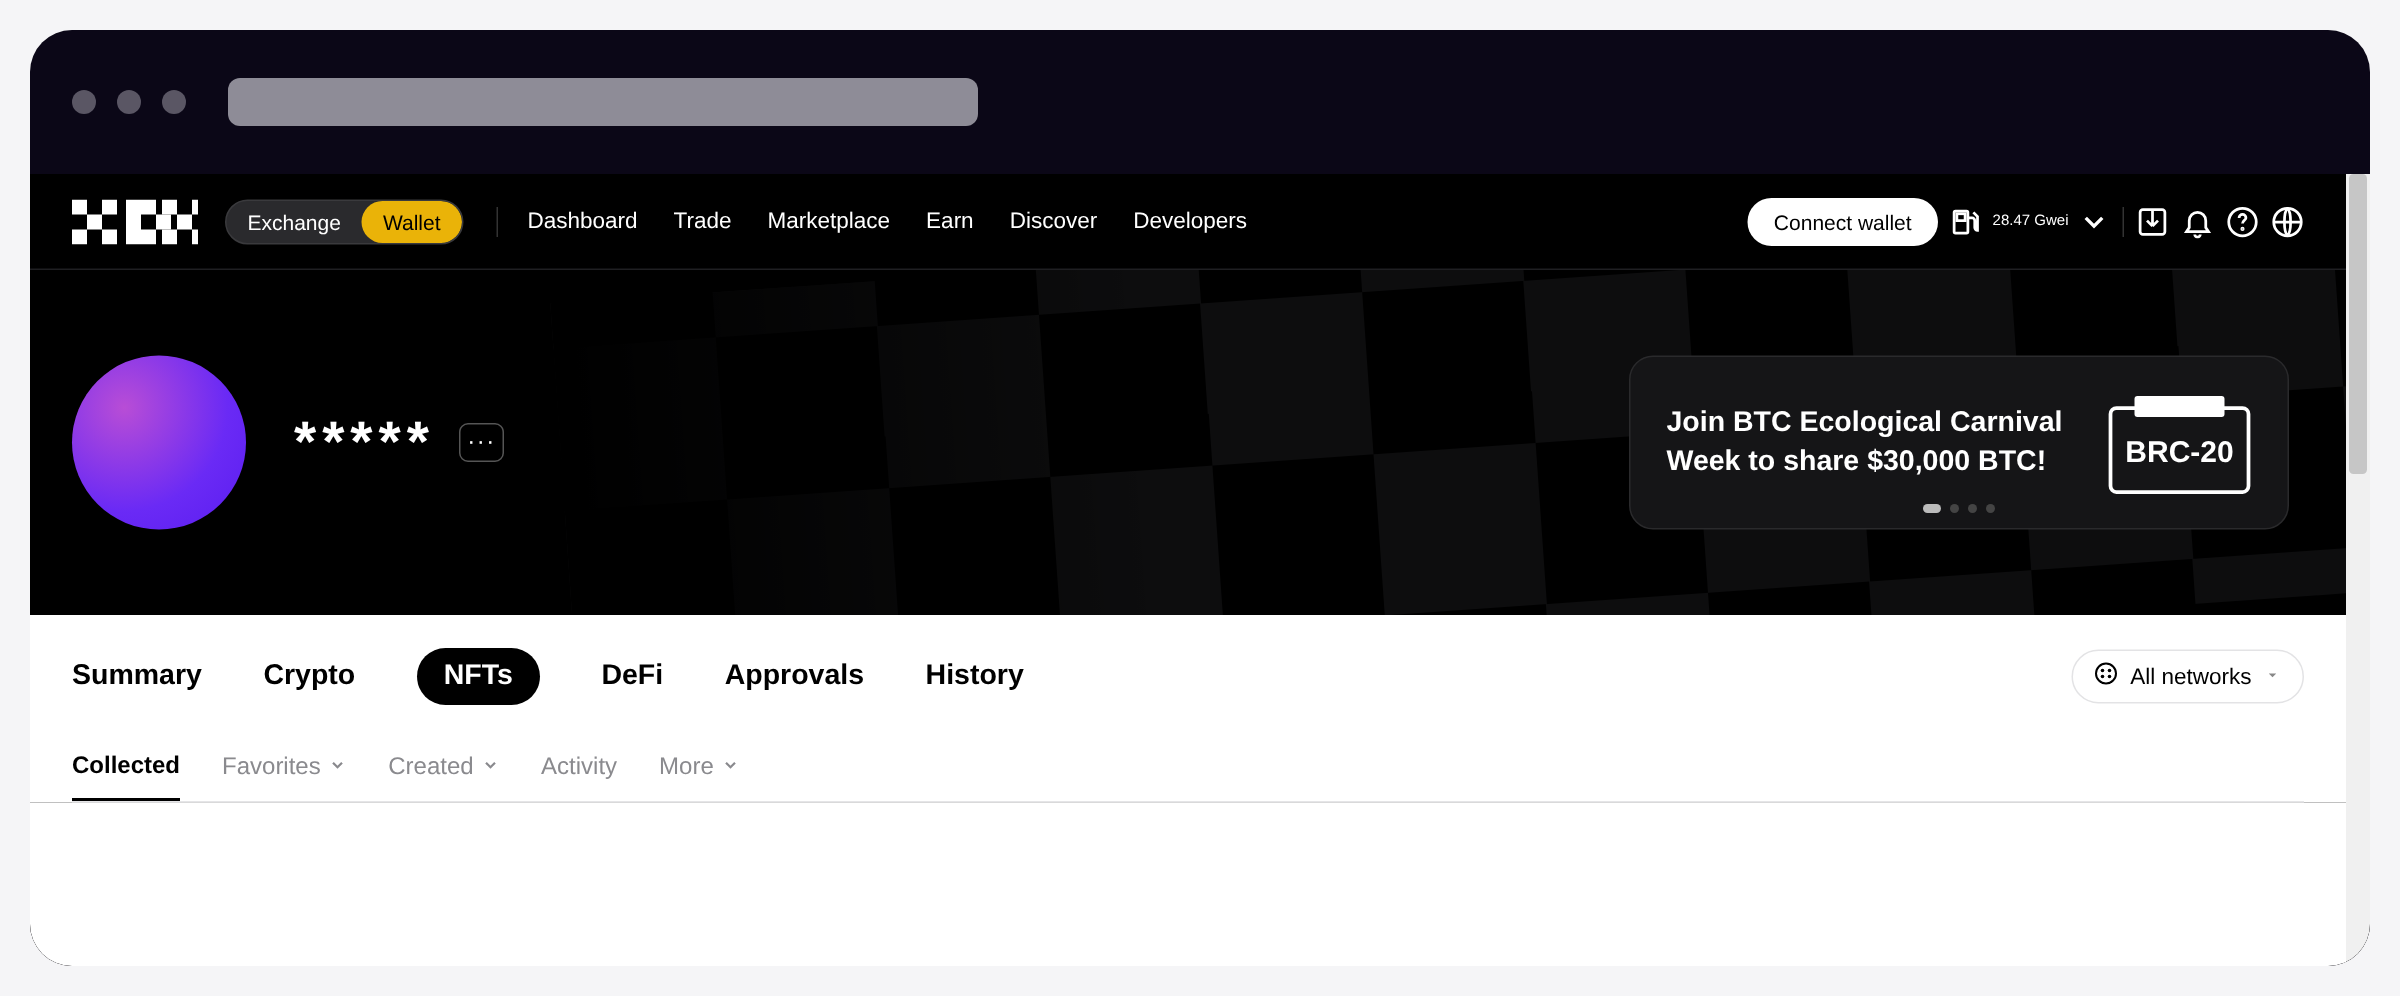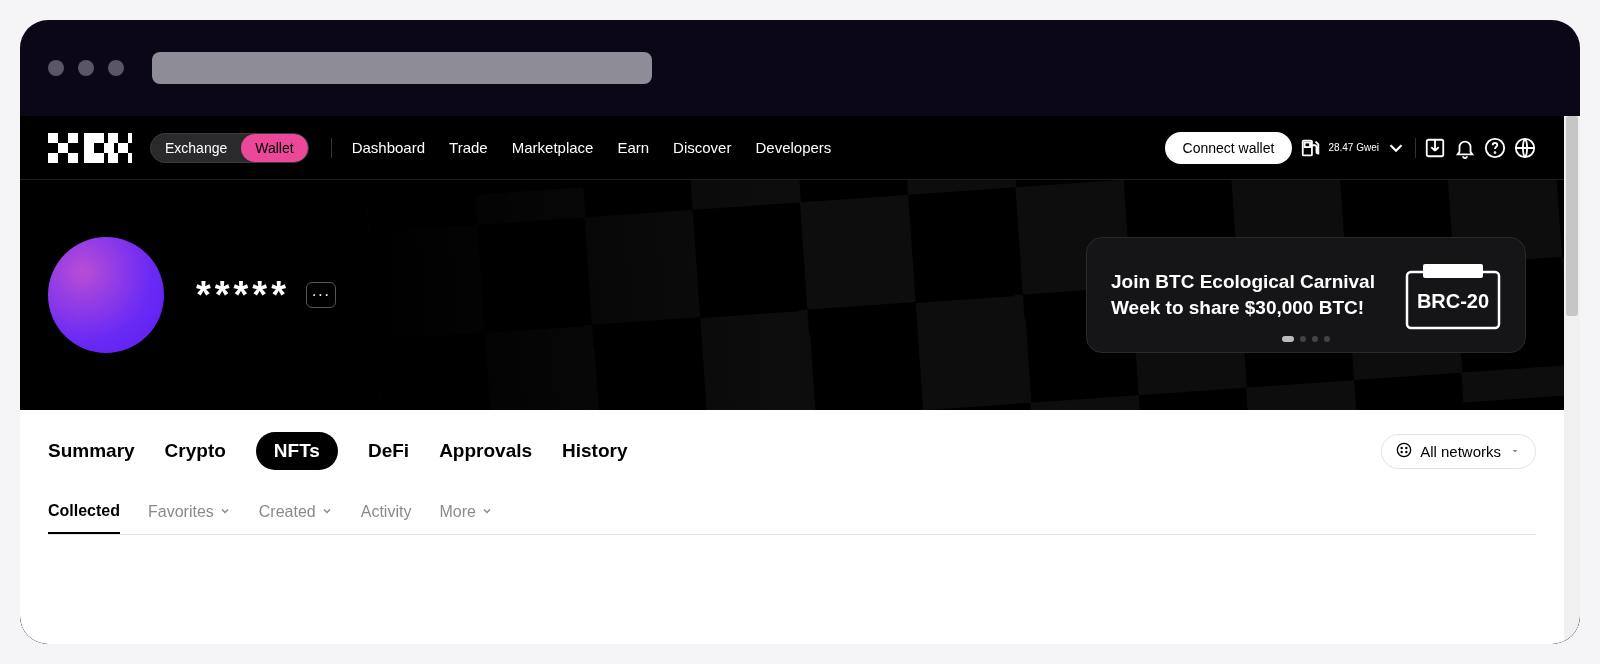--- a/index.html
+++ b/index.html
@@ -64,21 +64,21 @@
       background: #2a2a2d;
     }
     .mode-toggle button {
       border: none;
       background: transparent;
       color: #fff;
       font-size: 14px;
       padding: 6px 14px;
       cursor: pointer;
     }
-    .mode-toggle button.active { background: #ec4899; color: #000; border-radius: 16px; }
+    .mode-toggle button.active { background: #eab308; color: #000; border-radius: 16px; }
     .nav-sep { width: 1px; height: 20px; background: #333; margin-right: 20px; }
     .main-nav { display: flex; gap: 24px; }
     .main-nav a { color: #fff; text-decoration: none; font-size: 15px; cursor: pointer; }
     .topnav-right { margin-left: auto; display: flex; align-items: center; gap: 8px; }
     .connect-btn {
       background: #fff; color: #000; border: none;
       border-radius: 24px; padding: 8px 18px;
       font-size: 14px; font-weight: 500; cursor: pointer;
     }
     .gas { display: flex; align-items: center; gap: 6px; color: #fff; font-size: 10px; cursor: pointer; }
@@ -141,21 +141,21 @@
     .promo-dots { position: absolute; bottom: 10px; left: 50%; transform: translateX(-50%); display: flex; gap: 6px; }
     .promo-dots span { width: 6px; height: 6px; background: #444; border-radius: 3px; }
     .promo-dots span.active { background: #bbb; width: 12px; }
     
     .tabbar {
       background: #fff;
       display: flex;
       align-items: center;
       padding: 22px 28px 18px 28px;
     }
-    .tabs { display: flex; gap: 30px; align-items: center; }
+    .tabs { display: flex; gap: 41px; align-items: center; }
     .tab { font-size: 19px; font-weight: 700; color: #000; cursor: pointer; }
     .tab.pill { background: #000; color: #fff; padding: 8px 18px; border-radius: 24px; }
     .tabbar-right { margin-left: auto; }
     .network-pill {
       display: flex; align-items: center; gap: 8px;
       border: 1px solid #e3e3e5; border-radius: 22px;
       padding: 7px 14px; font-size: 15px; color: #000; cursor: pointer;
     }
     
     .subtabs-wrap { background: #ffffff; padding: 6px 28px 0 28px; }

